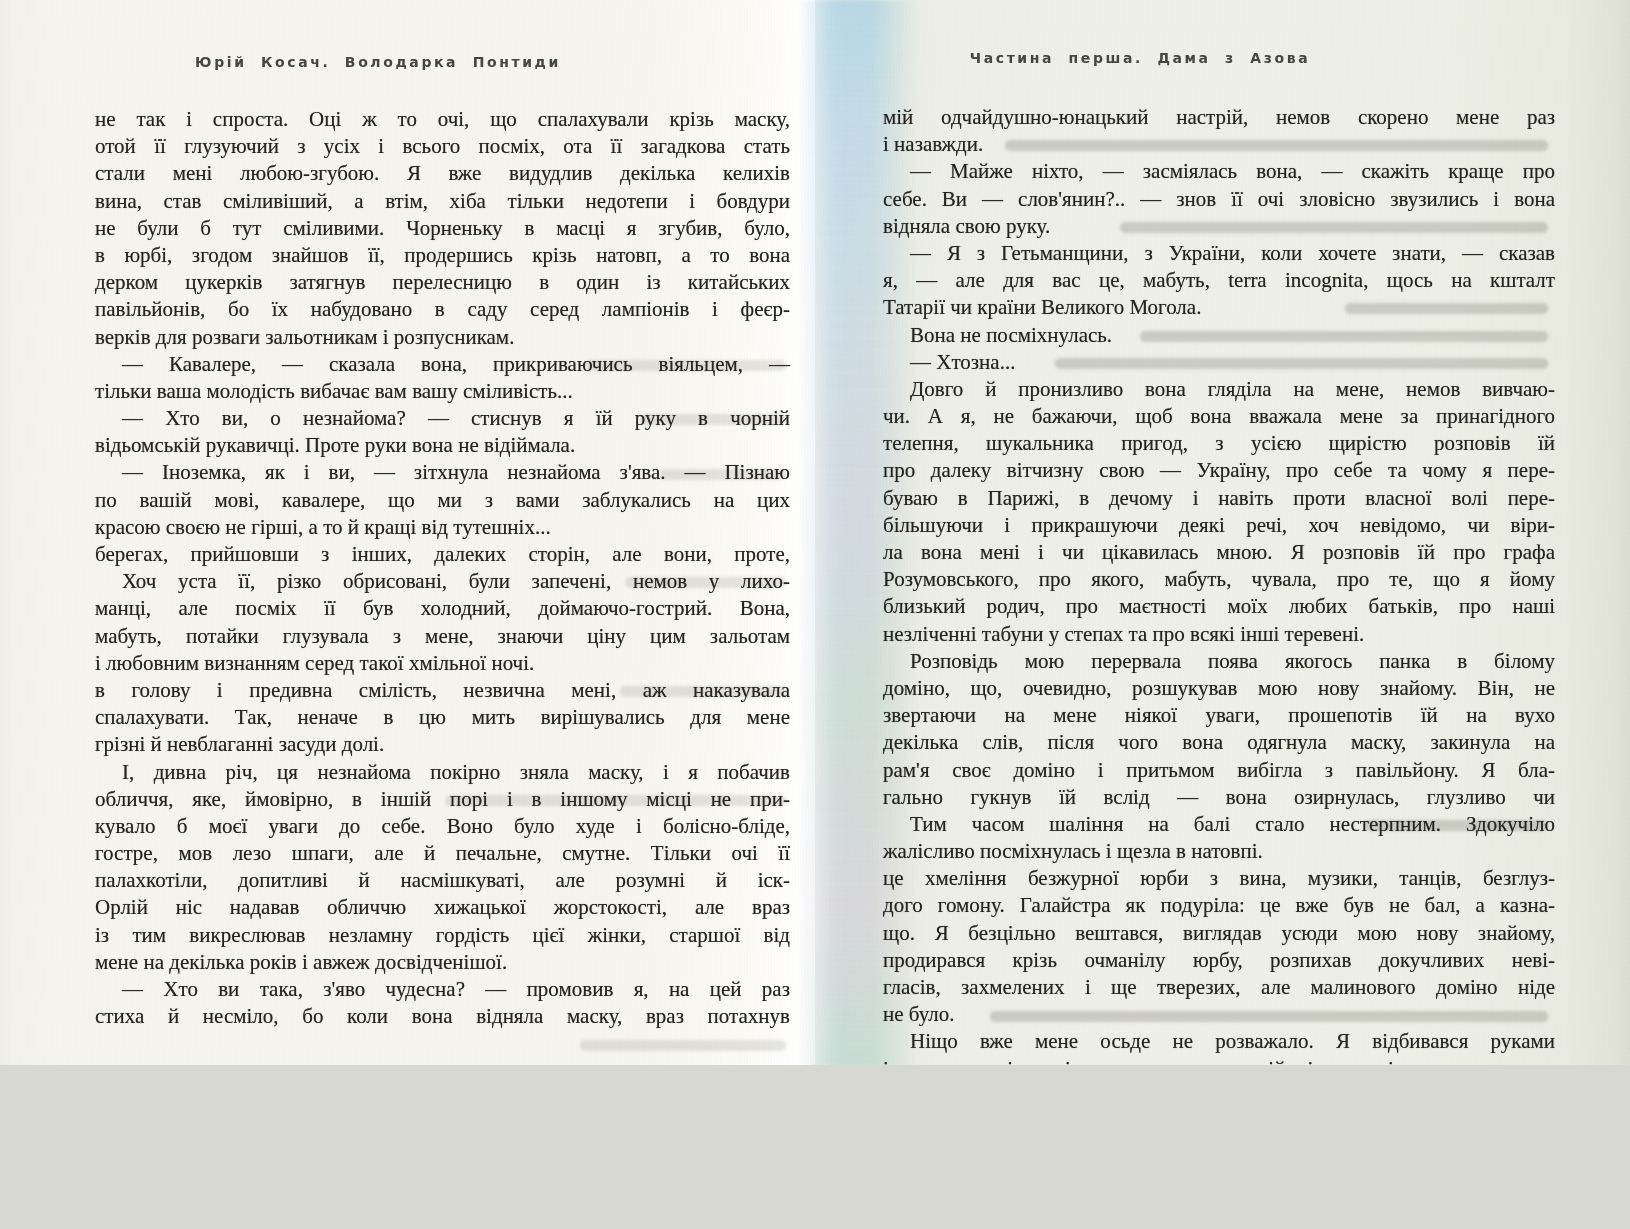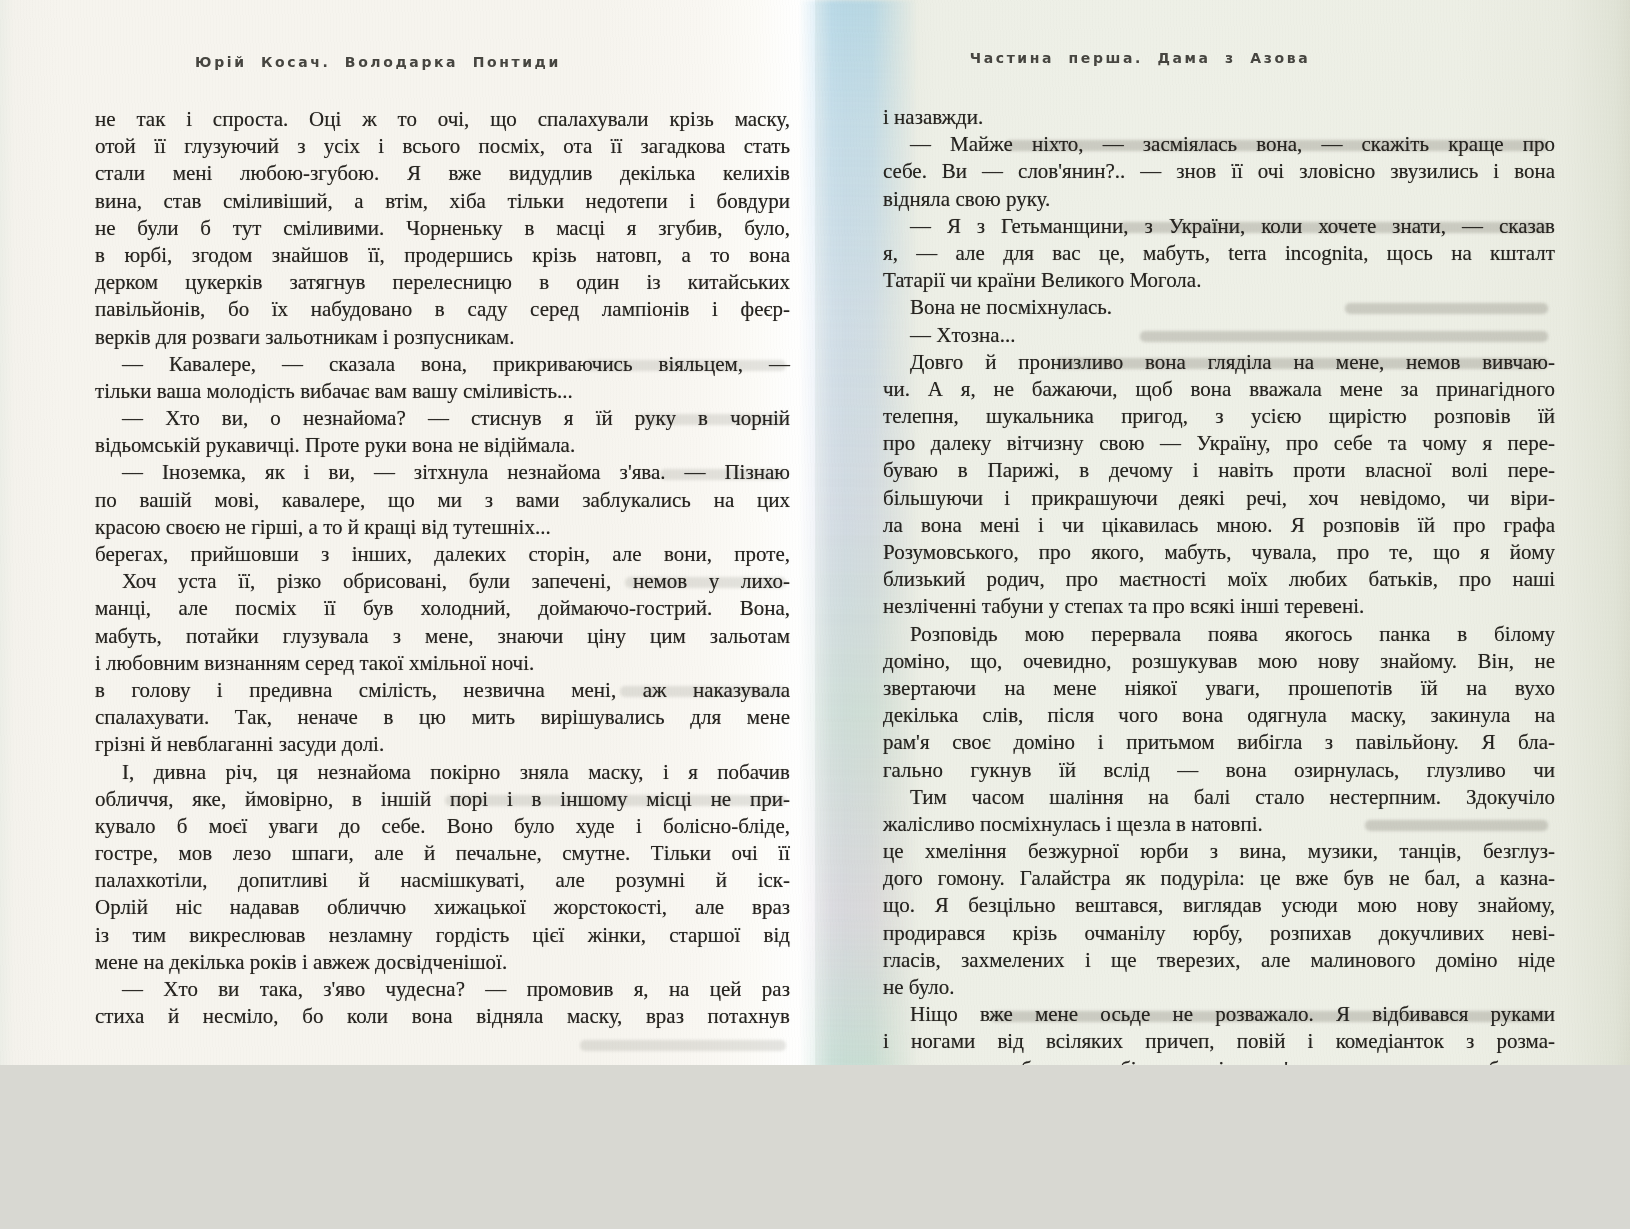--- a/index.html
+++ b/index.html
@@ -144,20 +144,21 @@
       <div class="line">кувало б моєї уваги до себе. Воно було худе і болісно-бліде,</div>
       <div class="line">гостре, мов лезо шпаги, але й печальне, смутне. Тільки очі її</div>
       <div class="line">палахкотіли, допитливі й насмішкуваті, але розумні й іск-</div>
       <div class="line">Орлій ніс надавав обличчю хижацької жорстокості, але враз</div>
       <div class="line">із тим викреслював незламну гордість цієї жінки, старшої від</div>
       <div class="line end">мене на декілька років і авжеж досвідченішої.</div>
       <div class="line indent">— Хто ви така, з'яво чудесна? — промовив я, на цей раз</div>
       <div class="line">стиха й несміло, бо коли вона відняла маску, враз потахнув</div>
     </div>
   <div class="body-block body-right">
+      <div class="line">мій одчайдушно-юнацький настрій, немов скорено мене раз</div>
       <div class="line end">і назавжди.</div>
       <div class="line indent">— Майже ніхто, — засміялась вона, — скажіть краще про</div>
       <div class="line">себе. Ви — слов'янин?.. — знов її очі зловісно звузились і вона</div>
       <div class="line end">відняла свою руку.</div>
       <div class="line indent">— Я з Гетьманщини, з України, коли хочете знати, — сказав</div>
       <div class="line">я, — але для вас це, мабуть, terra incognita, щось на кшталт</div>
       <div class="line end">Татарії чи країни Великого Могола.</div>
       <div class="line indent end">Вона не посміхнулась.</div>
       <div class="line indent end">— Хтозна...</div>
       <div class="line indent">Довго й пронизливо вона гляділа на мене, немов вивчаю-</div>

